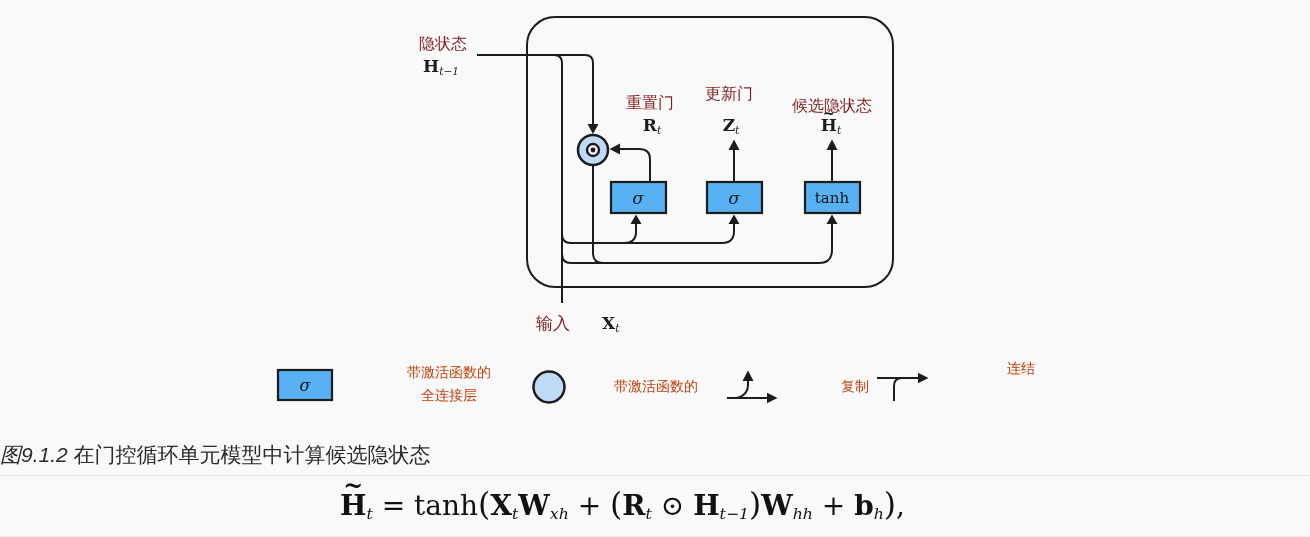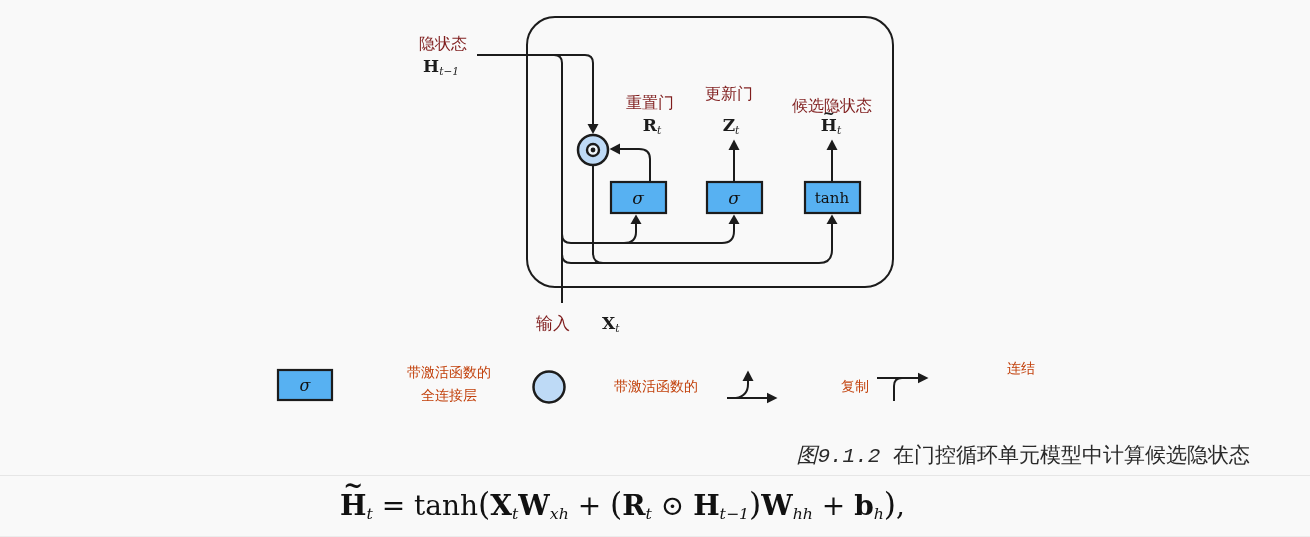--- a/index.html
+++ b/index.html
@@ -21,21 +21,21 @@
   .tildemark{position:absolute;left:50%;top:-0.62em;transform:translateX(-50%);font-weight:bold;font-size:0.85em;line-height:1;}
   
   .gate-title{font-size:16px;}
   .gate-math{font-size:17px;}
   .hidden-label{font-size:16px;}
   .input-row{display:flex;align-items:baseline;}
   
   .legend-text{font-size:14px;color:#c2410c;margin-left:36px;}
   .legend-two{line-height:23px;}
   
-  .caption{width:1250px;text-align:right;font-size:21px;color:#2a2a2a;font-family:Liberation Mono, monospace;}
+  .caption{width:1250px;text-align:left;font-size:21px;color:#2a2a2a;}
   .caption .fignum{font-style:italic;}
   
   .divider{left:0;width:1310px;height:0;border-top:1.5px solid #e6e6e6;}
   .bottom-edge{left:0;bottom:0;width:1310px;height:0;border-top:1px solid #ececec;}
   
   .formula{width:1245px;text-align:center;font-family:"DejaVu Serif","Liberation Serif",serif;font-size:28px;color:#111;}
   .formula .f-plain{font-weight:normal;}
   .formula .f-paren{font-weight:normal;font-size:1.12em;}
   .formula .msub{font-size:0.56em;}
 </style>

